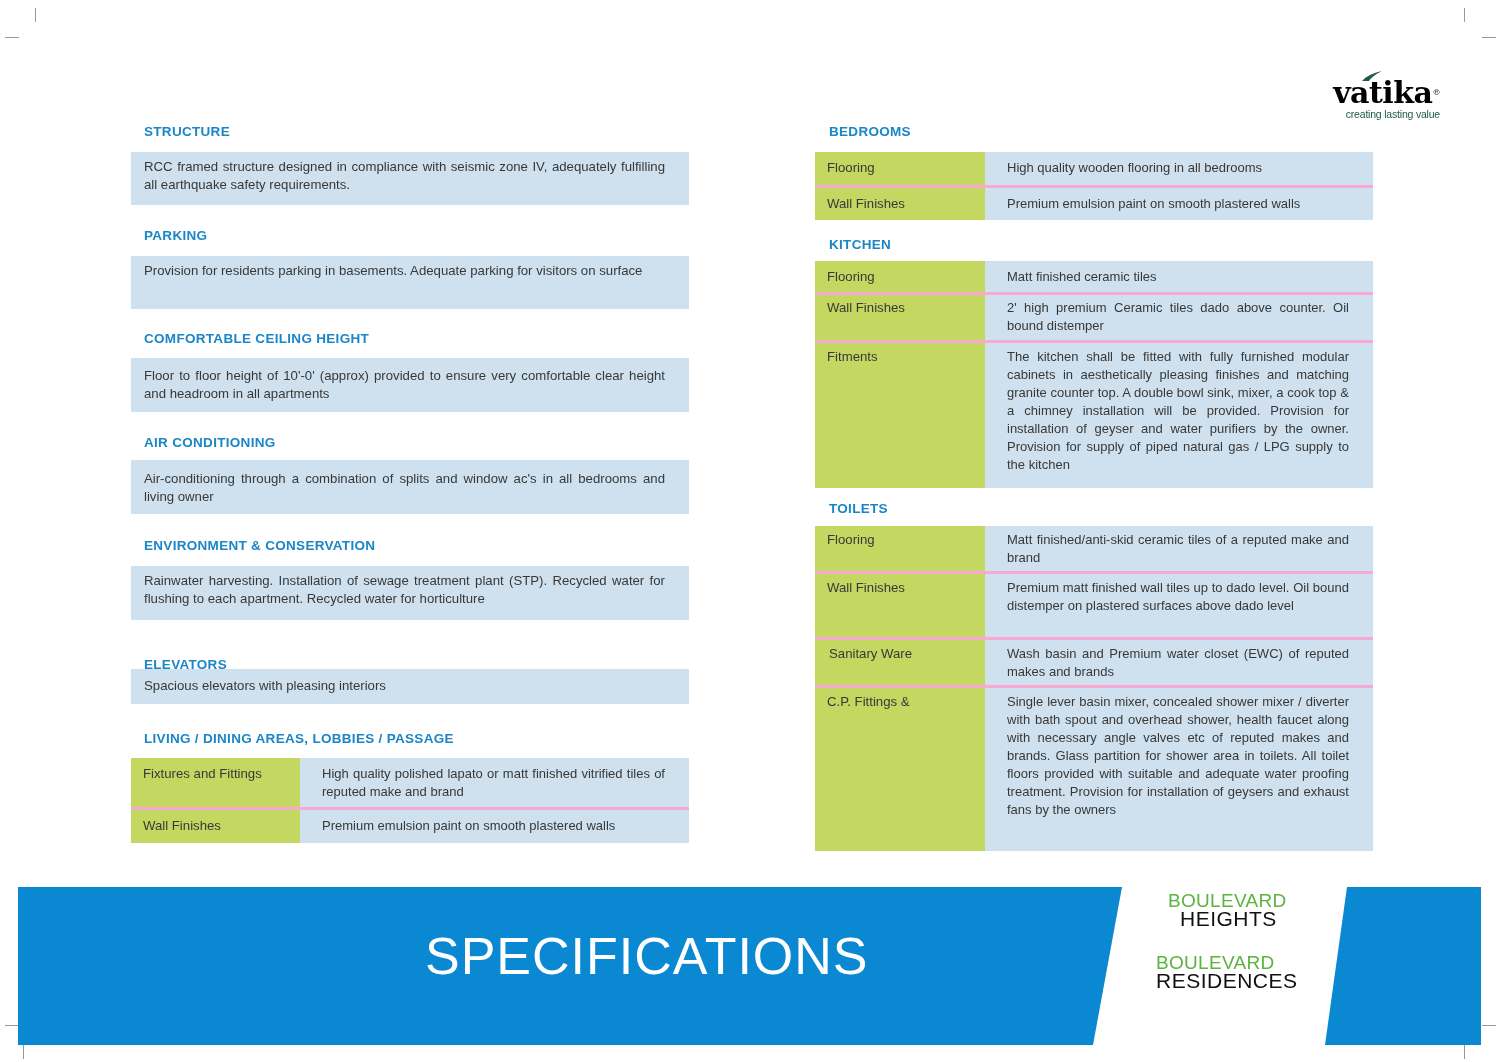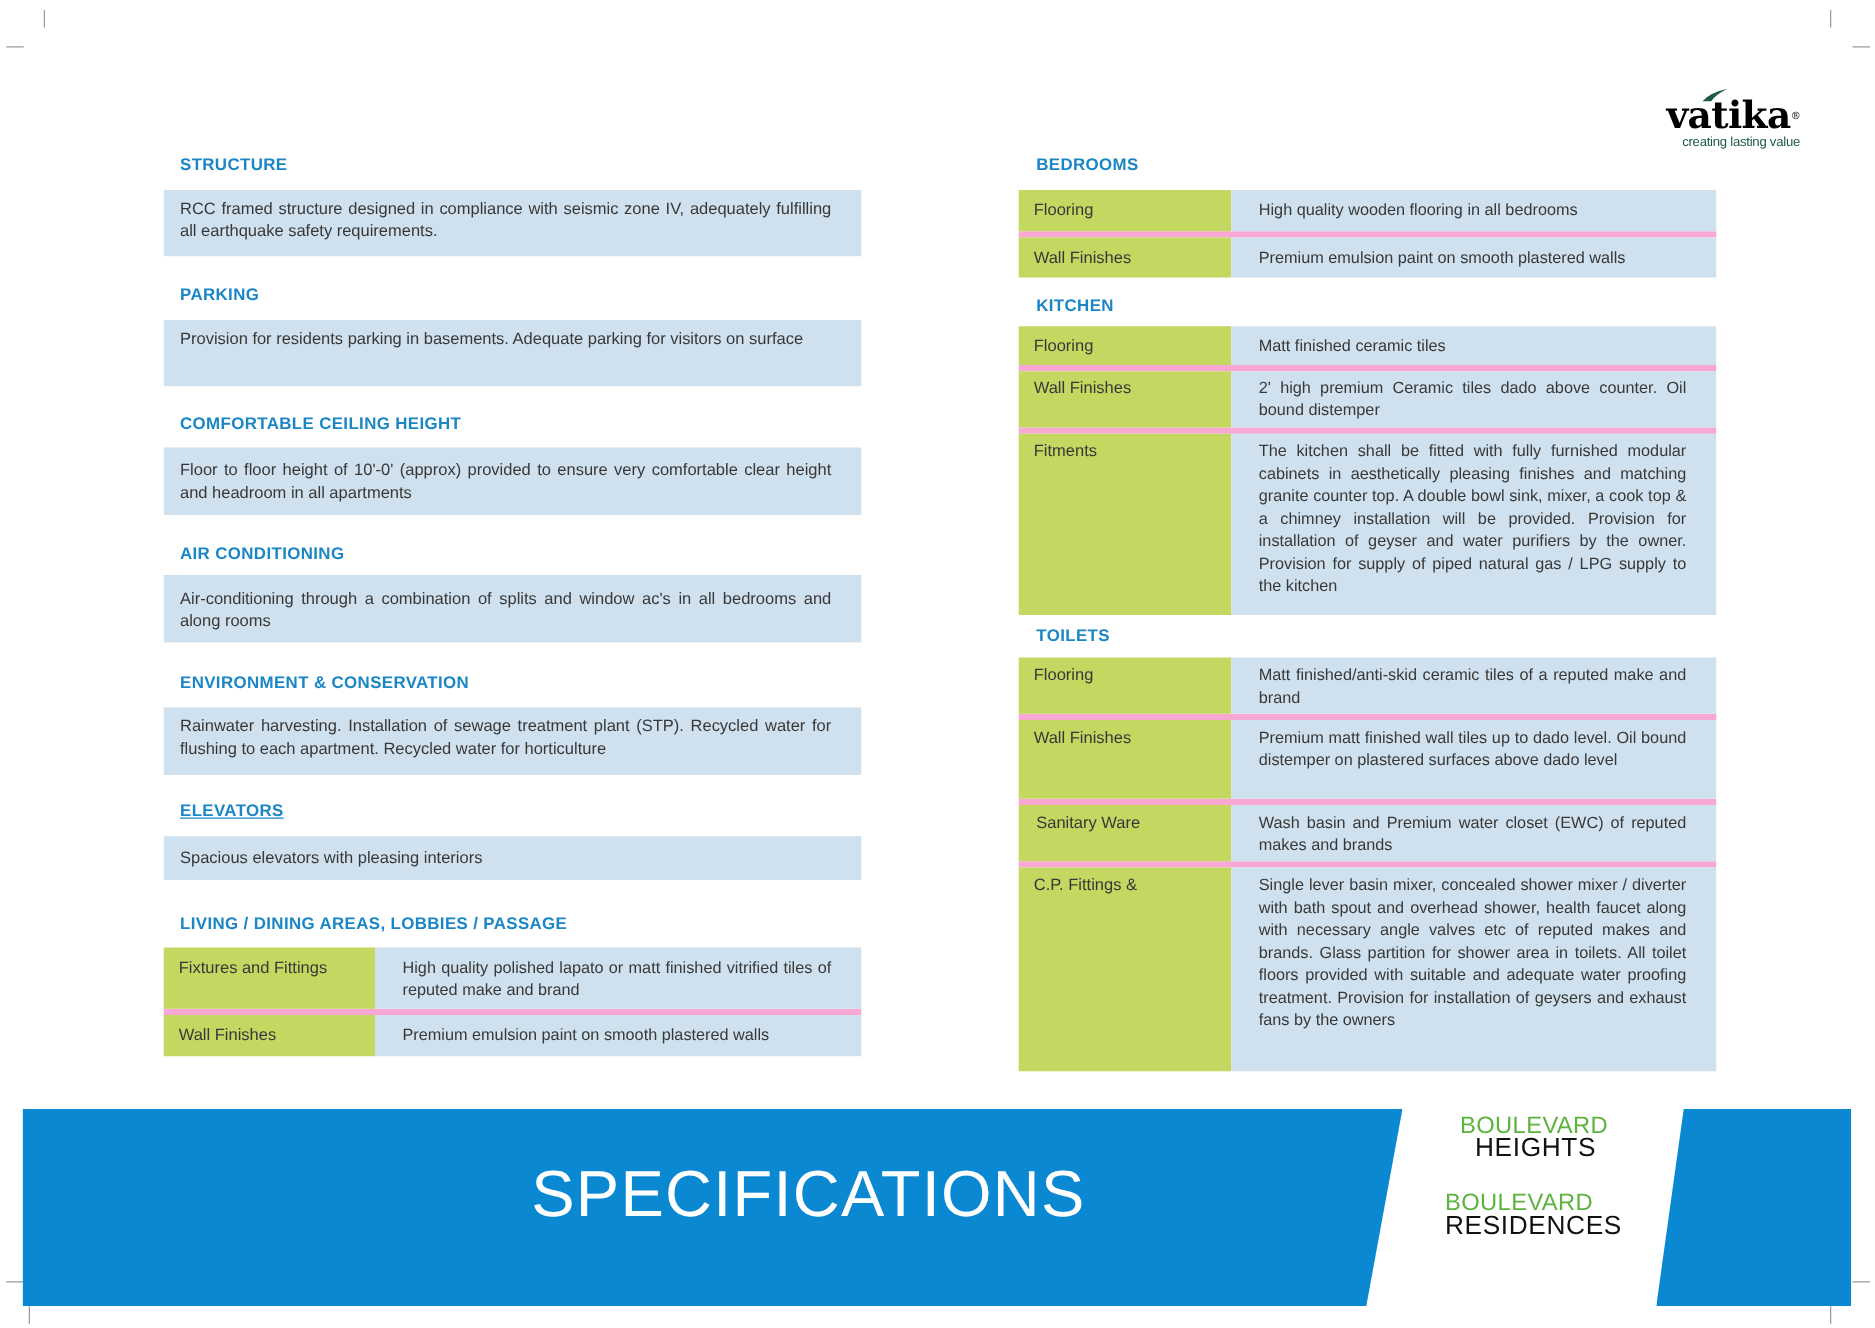--- a/index.html
+++ b/index.html
@@ -30,21 +30,21 @@
   }
   .textbox {
     position:absolute; background:#cfe1ee;
     box-sizing:border-box; padding:6px 24px 0 13px;
     font-family:"Liberation Sans", sans-serif; font-size:13.2px;
     line-height:18px; color:#383838; text-align:justify;
   }
   .tbl {
     position:absolute; box-sizing:border-box;
   }
-  .row { display:flex; border-bottom:5px solid #f9a8d4; }
+  .row { display:flex; border-bottom:3px solid #f9a8d4; }
   .row:last-child { border-bottom:none; }
   .cell-label {
     background:#c4d761; box-sizing:border-box;
     font-family:"Liberation Sans", sans-serif; font-size:13.2px; line-height:18px;
     color:#383838; padding:7px 12px;
   }
   .cell-value {
     background:#cfe1ee; box-sizing:border-box; flex:1;
     font-family:"Liberation Sans", sans-serif; font-size:13px; line-height:18px;
     color:#383838; padding:7px 24px 7px 22px; text-align:justify;
@@ -93,26 +93,26 @@
 <div class="heading" style="left:144px;top:124px;">STRUCTURE</div>
 <div class="textbox" style="left:131px;top:152px;width:558px;height:53px;">RCC framed structure designed in compliance with seismic zone IV, adequately fulfilling all earthquake safety requirements.</div>
 
 <div class="heading" style="left:144px;top:228px;">PARKING</div>
 <div class="textbox" style="left:131px;top:256px;width:558px;height:53px;">Provision for residents parking in basements. Adequate parking for visitors on surface</div>
 
 <div class="heading" style="left:144px;top:331px;">COMFORTABLE CEILING HEIGHT</div>
 <div class="textbox" style="left:131px;top:358px;width:558px;height:54px;padding-top:9px;">Floor to floor height of 10'-0' (approx) provided to ensure very comfortable clear height and headroom in all apartments</div>
 
 <div class="heading" style="left:144px;top:435px;">AIR CONDITIONING</div>
-<div class="textbox" style="left:131px;top:460px;width:558px;height:54px;padding-top:10px;">Air-conditioning through a combination of splits and window ac's in all bedrooms and along rooms</div>
+<div class="textbox" style="left:131px;top:460px;width:558px;height:54px;padding-top:10px;">Air-conditioning through a combination of splits and window ac's in all bedrooms and living owner</div>
 
 <div class="heading" style="left:144px;top:538px;">ENVIRONMENT &amp; CONSERVATION</div>
 <div class="textbox" style="left:131px;top:566px;width:558px;height:54px;">Rainwater harvesting. Installation of sewage treatment plant (STP). Recycled water for flushing to each apartment. Recycled water for horticulture</div>
 
-<div class="heading" style="left:144px;top:641px;text-decoration:underline;">ELEVATORS</div>
+<div class="heading" style="left:144px;top:657px;">ELEVATORS</div>
 <div class="textbox" style="left:131px;top:669px;width:558px;height:35px;padding-top:8px;">Spacious elevators with pleasing interiors</div>
 
 <div class="heading" style="left:144px;top:731px;">LIVING / DINING AREAS, LOBBIES / PASSAGE</div>
 <div class="tbl" style="left:131px;top:758px;width:558px;">
   <div class="row" style="height:49px;">
     <div class="cell-label" style="width:169px;">Fixtures and Fittings</div>
     <div class="cell-value">High quality polished lapato or matt finished vitrified tiles of reputed make and brand</div>
   </div>
   <div class="row" style="height:33px;">
     <div class="cell-label" style="width:169px;">Wall Finishes</div>

